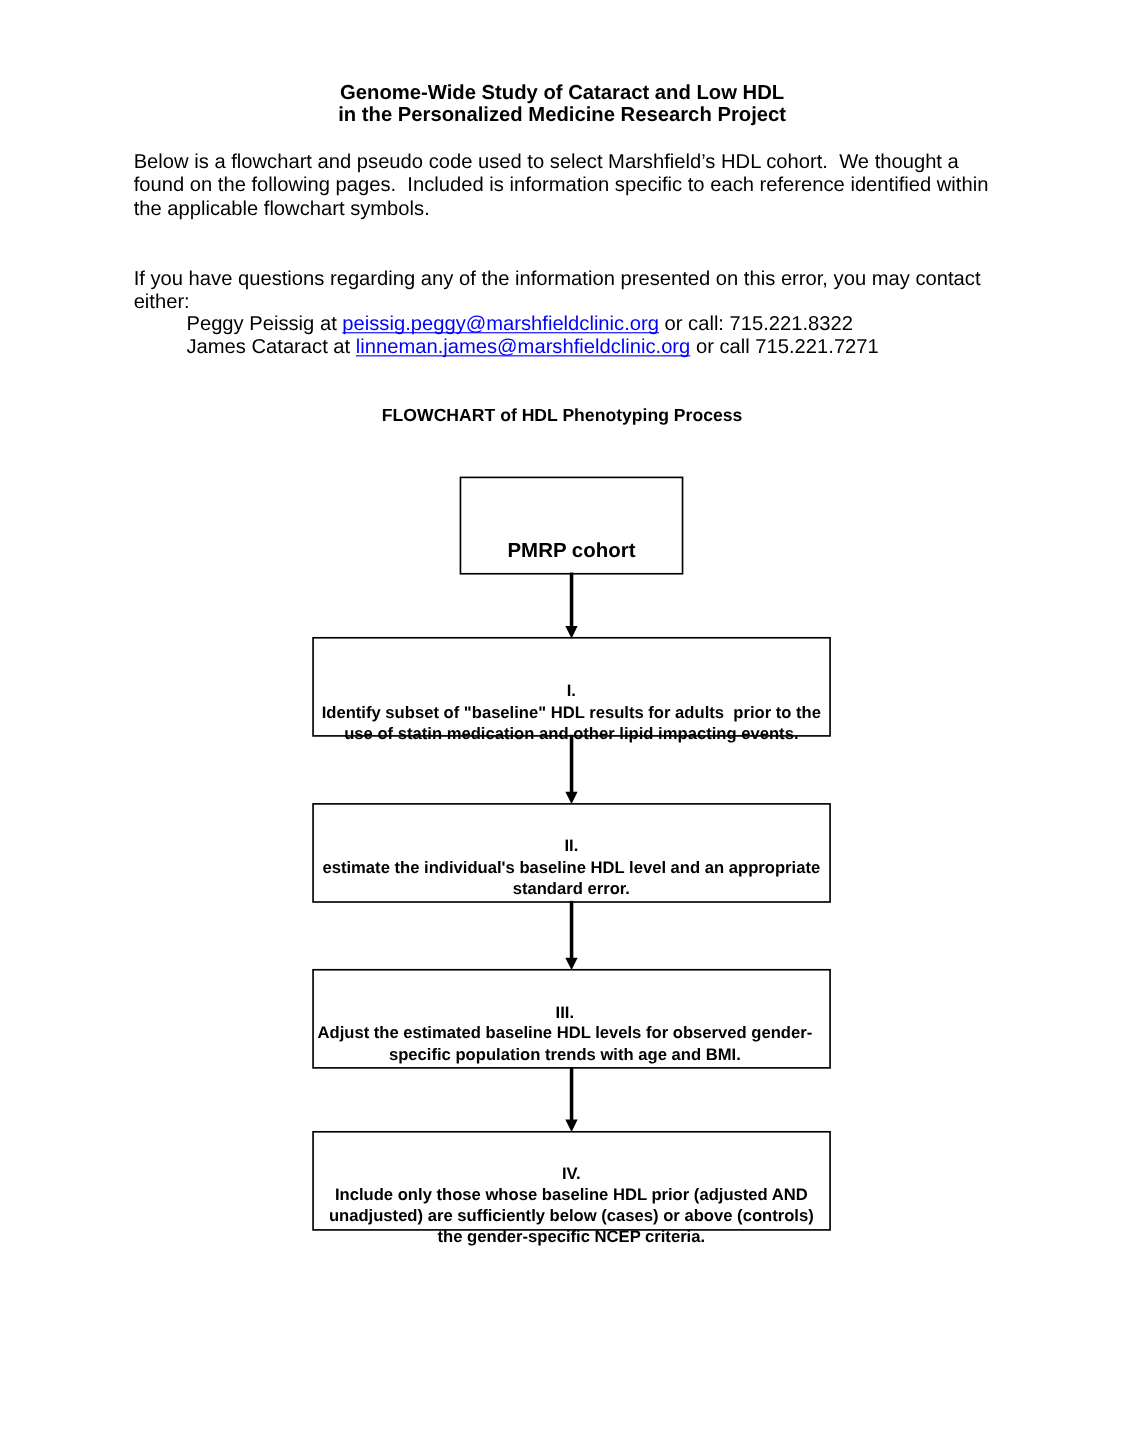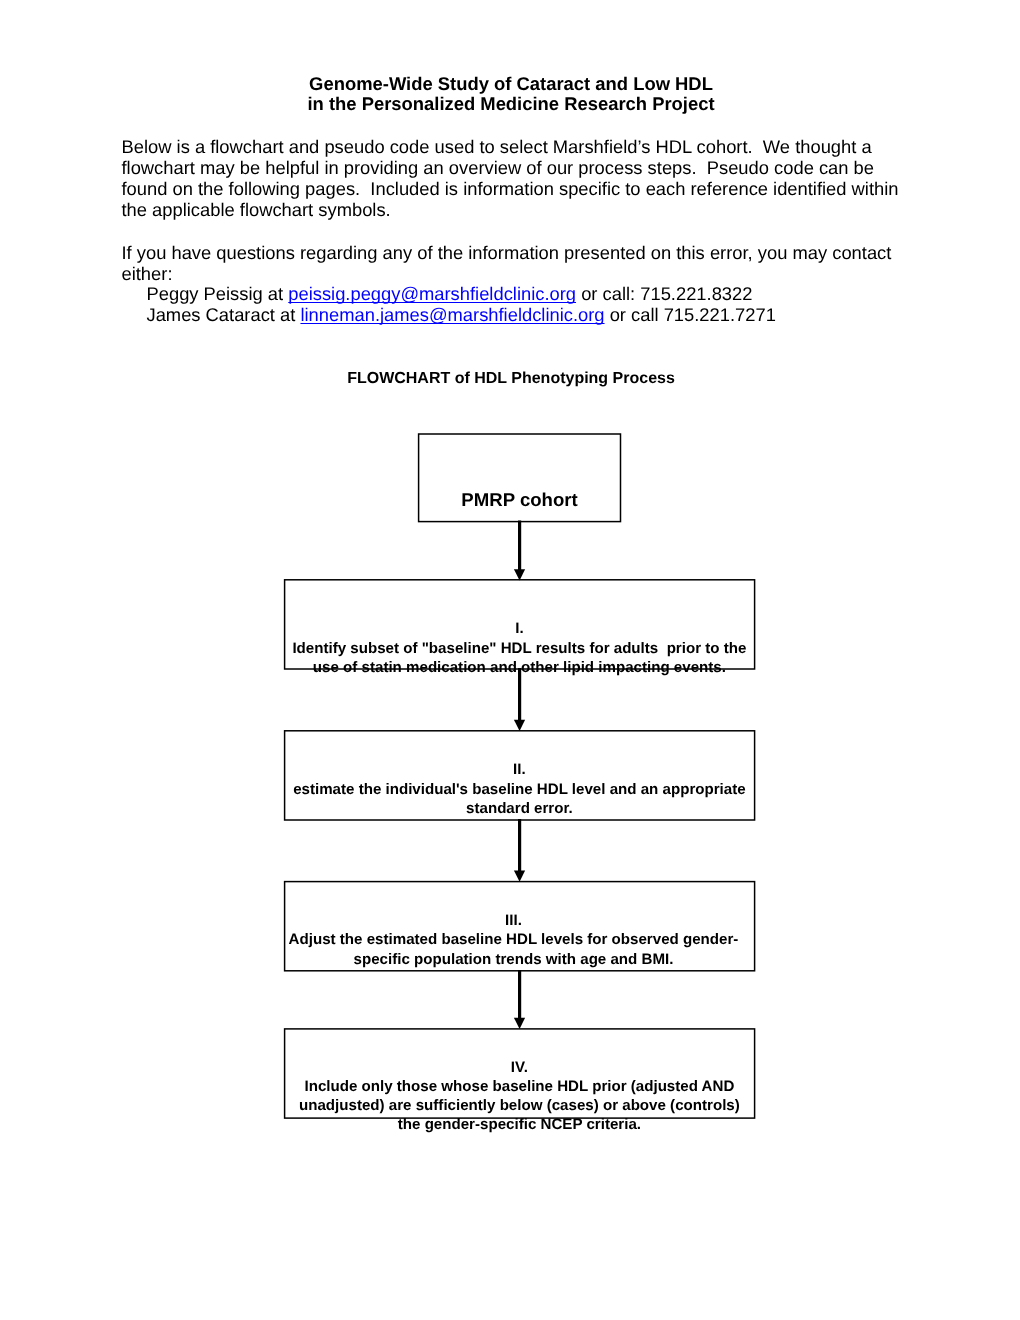--- a/index.html
+++ b/index.html
@@ -18,21 +18,21 @@
   
   .doc-title {
     position: absolute; left: 121px; top: 0; width: 780px;
     text-align: center; font-weight: bold; font-size: 18.42px; line-height: 20.75px;
   }
   .para {
     position: absolute; left: 121.5px; width: 790px;
     font-size: 18.35px; line-height: 21.1px; text-align: left;
   }
   .para > div { white-space: pre; }
-  .contact-line { margin-left: 25px; }
+  .contact-line { margin-left: 48px; }
   a.mail { color: #0000ff; text-decoration: underline; text-decoration-skip-ink: none;
            text-underline-offset: 1.5px; text-decoration-thickness: 1px; }
 
   .flow-title {
     position: absolute; left: 121px; width: 780px;
     text-align: center; font-weight: bold; font-size: 16px; line-height: 20.75px;
   }
 
   
   #flow-graphics {
@@ -51,21 +51,20 @@
 
 <div class="page">
 
   <div class="doc-title" style="top:73.7px">
     <div>Genome-Wide Study of Cataract and Low HDL</div>
     <div>in the Personalized Medicine Research Project</div>
   </div>
 
   <div class="para" style="top:135.9px">
     <div>Below is a flowchart and pseudo code used to select Marshfield’s HDL cohort.  We thought a</div>
-    <div>flowchart may be helpful in providing an overview of our process steps.  Pseudo code can be</div>
     <div>found on the following pages.  Included is information specific to each reference identified within</div>
     <div>the applicable flowchart symbols.</div>
   </div>
 
   <div class="para" style="top:241.5px">
     <div>If you have questions regarding any of the information presented on this error, you may contact</div>
     <div>either:</div>
   </div>
 
   <div class="para" style="top:283.0px">

